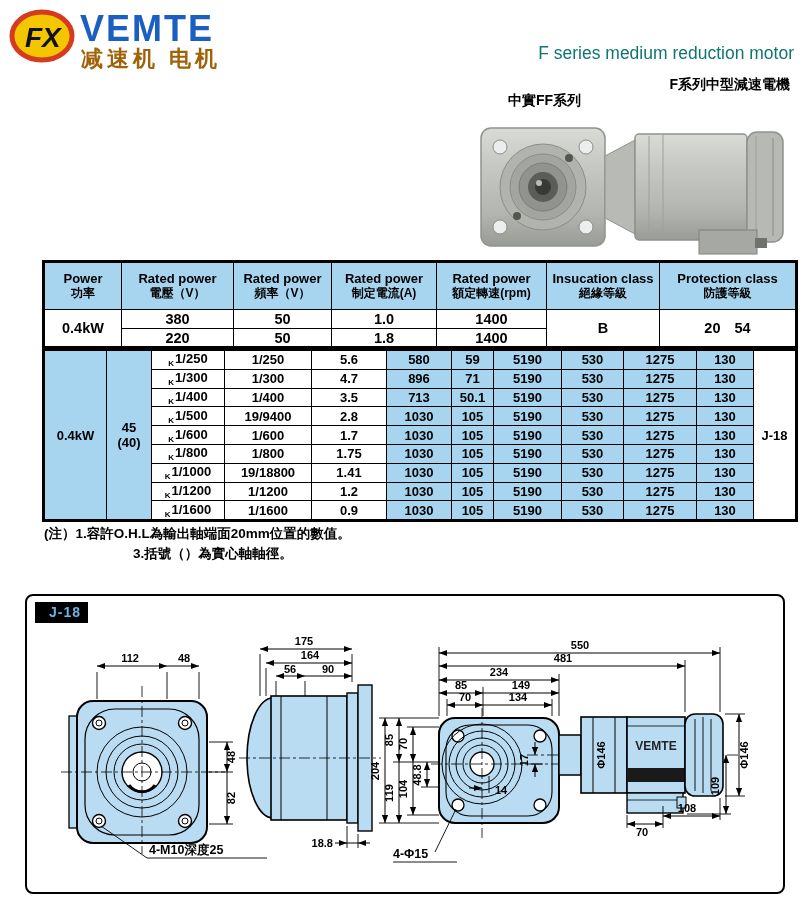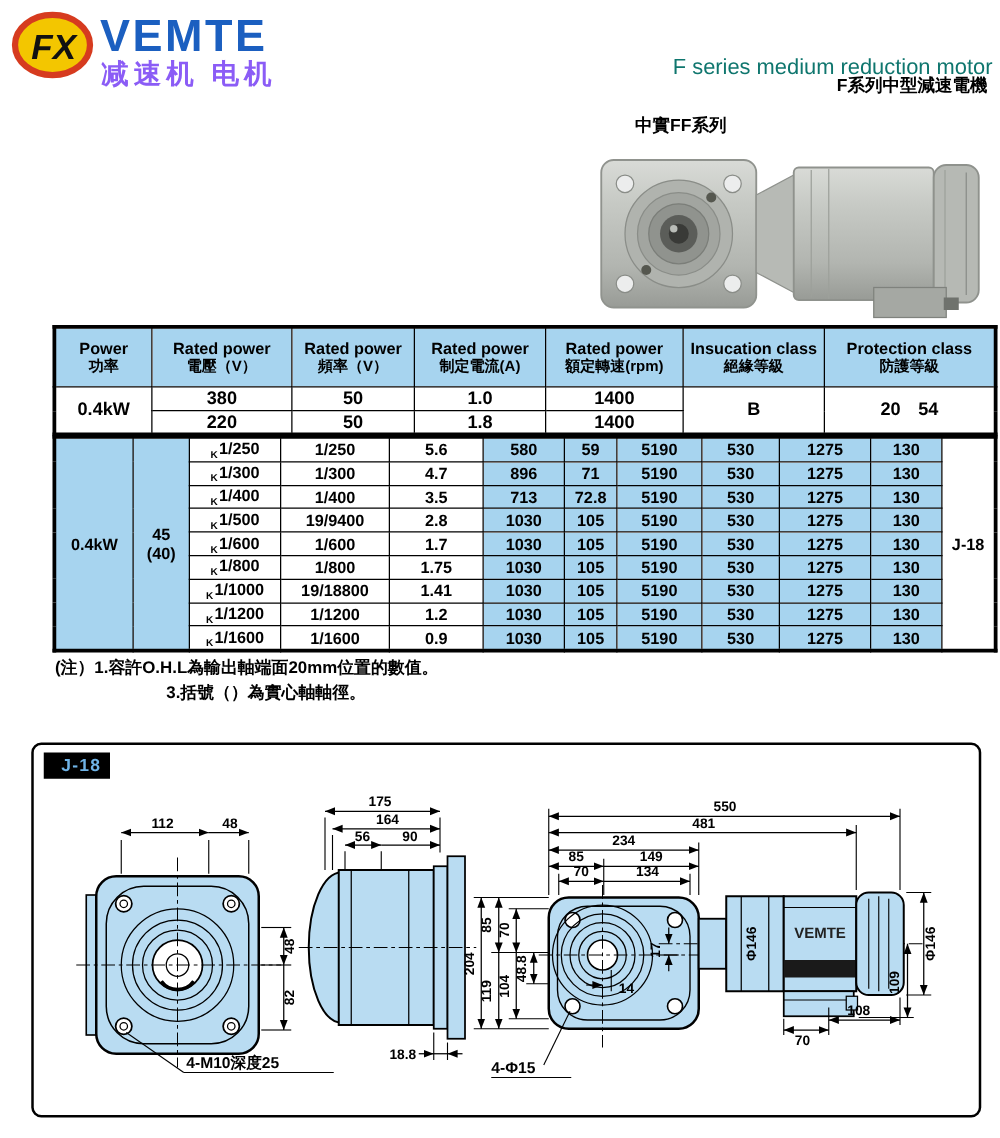--- a/index.html
+++ b/index.html
@@ -1,22 +1,22 @@
 <!DOCTYPE html>
 <html><head>
 <meta charset="utf-8">
 <style>
   html,body{margin:0;padding:0;background:#fff;}
   body{width:800px;height:910px;position:relative;font-family:"Liberation Sans",sans-serif;color:#000;overflow:hidden;}
   .abs{position:absolute;}
   
   .brand{left:80px;top:8px;font-size:36px;font-weight:bold;color:#1b5fc0;letter-spacing:2px;}
-  .brand-sub{left:81px;top:44px;font-size:22px;font-weight:bold;color:#8b5cf6;letter-spacing:4px;text-align:center;}
+  .brand-sub{left:81px;top:44px;font-size:22px;font-weight:bold;color:#a16207;letter-spacing:4px;text-align:center;}
   .title-en{right:6px;top:43px;font-size:17.5px;color:#0f766e;}
-  .title-zh{right:10px;top:60px;font-size:14px;font-weight:bold;}
+  .title-zh{right:10px;top:76px;font-size:14px;font-weight:bold;}
   .series{left:508px;top:92px;font-size:14px;font-weight:bold;}
   
   table.t{border-collapse:collapse;table-layout:fixed;position:absolute;left:42px;background:#fff;border:3px solid #000;}
   table.t td{border:1.6px solid #000;text-align:center;vertical-align:middle;font-weight:bold;padding:0;overflow:hidden;}
   .blue{background:#a7d4ef;}
   .hen{font-size:13px;line-height:1.1;}
   .hzh{font-size:12px;line-height:1.2;}
   #spec{top:260px;}
   #spec td{font-size:14.5px;text-align:center;}
   #spec tr.h td{height:46px;}
@@ -199,21 +199,21 @@
     <td class="blue">5190</td>
     <td class="blue">530</td>
     <td class="blue">1275</td>
     <td class="blue">130</td>
   </tr>
   <tr>
     <td><span class="kk">K</span><span>1/400</span></td>
     <td>1/400</td>
     <td>3.5</td>
     <td class="blue">713</td>
-    <td class="blue">72.8</td>
+    <td class="blue">50.1</td>
     <td class="blue">5190</td>
     <td class="blue">530</td>
     <td class="blue">1275</td>
     <td class="blue">130</td>
   </tr>
   <tr>
     <td><span class="kk">K</span><span>1/500</span></td>
     <td>19/9400</td>
     <td>2.8</td>
     <td class="blue">1030</td>

